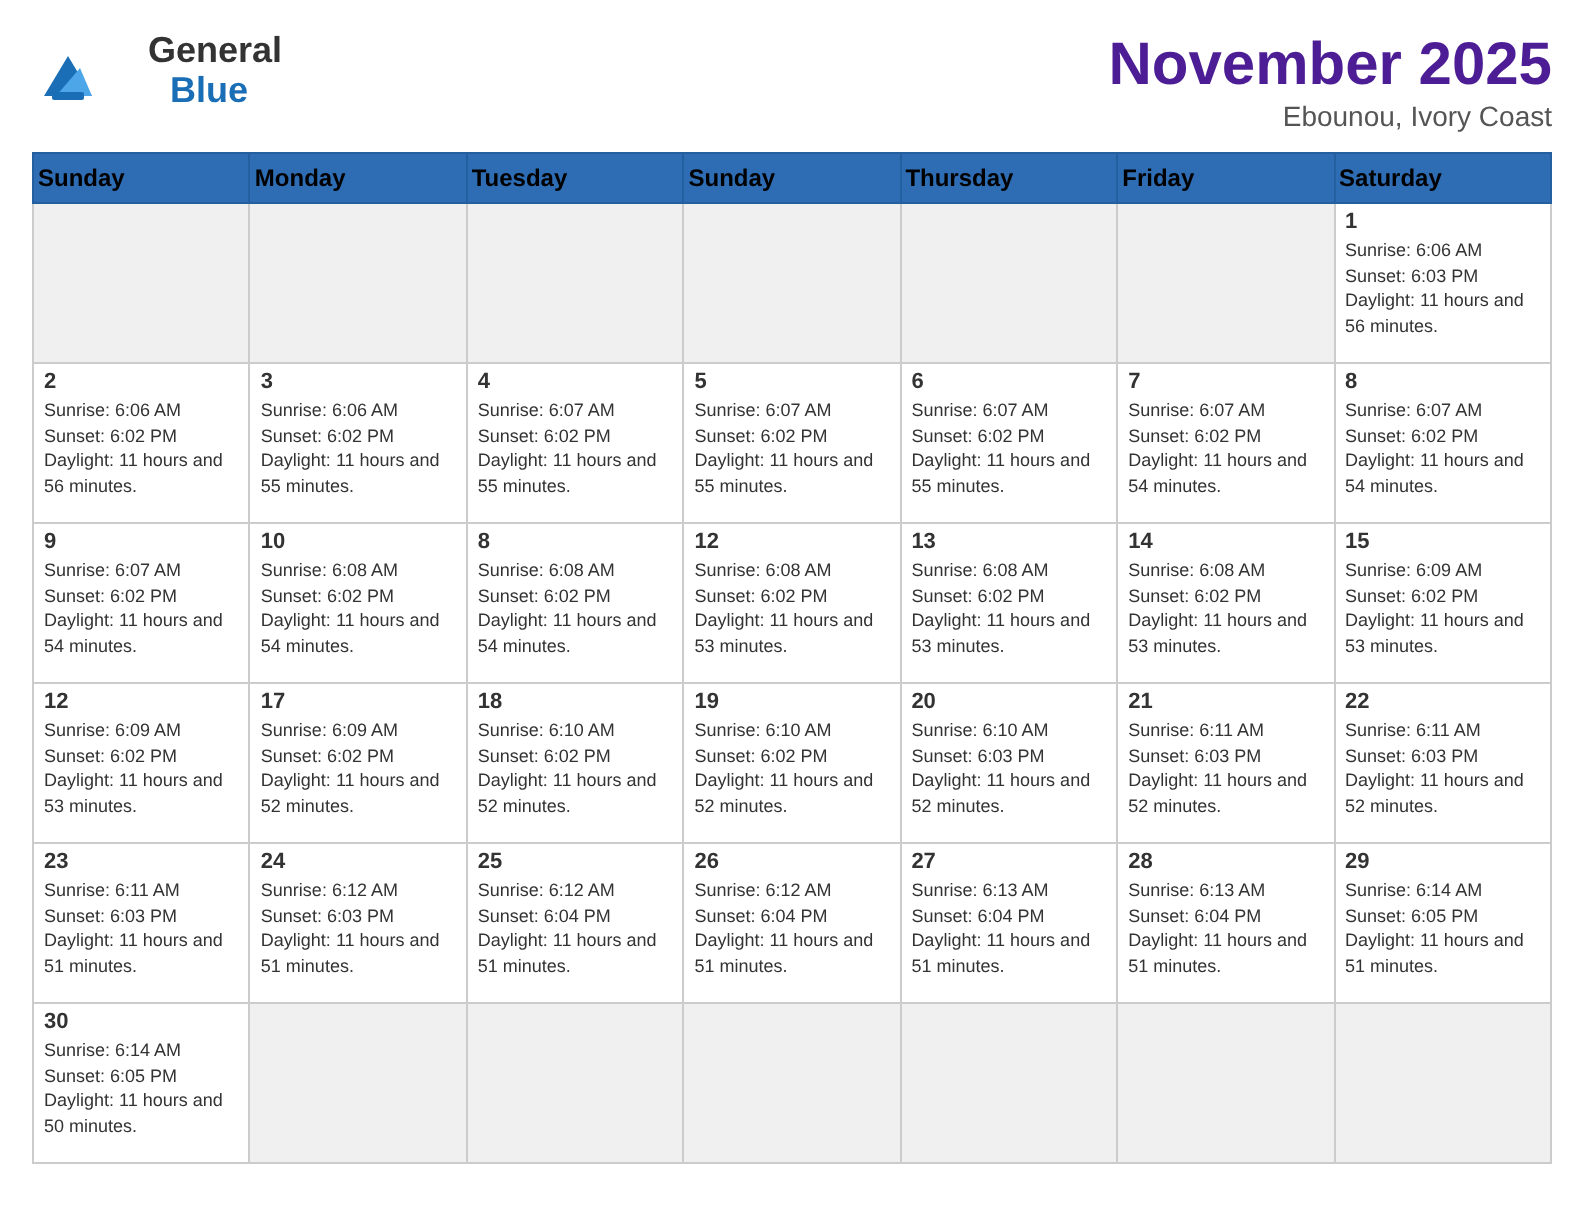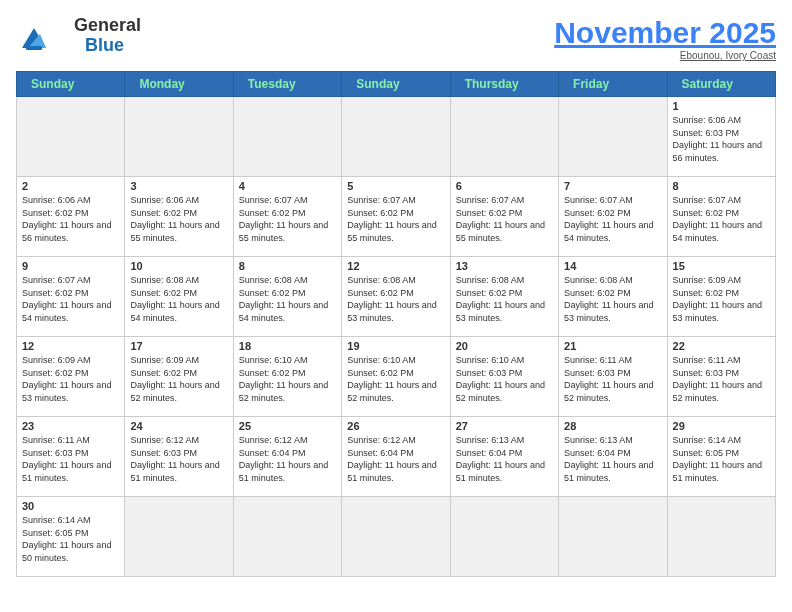--- a/index.html
+++ b/index.html
@@ -31,41 +31,39 @@
     .logo-bird {
       width: 36px;
       height: 32px;
     }
     .title-block {
       text-align: right;
     }
     .title-block h1 {
       font-size: 30px;
       font-weight: bold;
-      color: #3b82f6;
-      text-decoration: underline;
+      color: #4c1d95;
     }
     .title-block h2 {
-      font-size: 10px;
+      font-size: 14px;
       font-weight: normal;
       color: #555;
-      text-decoration: underline;
     }
     .calendar {
       width: 100%;
       border-collapse: collapse;
       border: 1px solid #ccc;
     }
     .calendar th {
       background: #2e6db4;
-      color: #86efac;
+      color: #000000;
       font-size: 12px;
       font-weight: bold;
       text-align: left;
-      padding: 5px 14px;
+      padding: 5px 2px;
       border: 1px solid #2460a0;
     }
     .calendar td {
       vertical-align: top;
       border: 1px solid #ccc;
       padding: 3px 5px;
       width: calc(100% / 7);
       min-height: 80px;
       font-size: 9.5px;
       color: #333;

